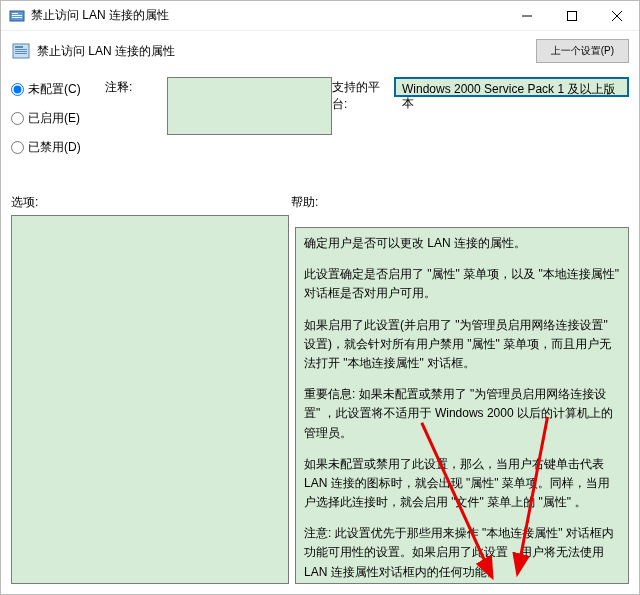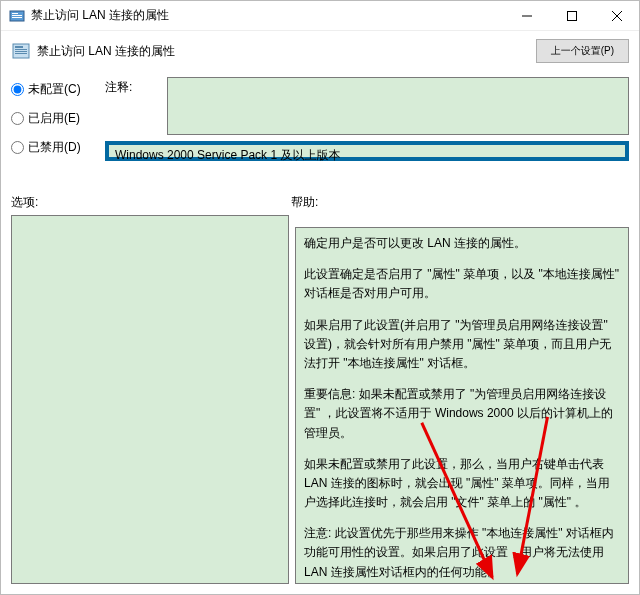--- a/index.html
+++ b/index.html
@@ -13,25 +13,25 @@
   .content { flex: 1; padding: 8px 10px 10px 10px; display: flex; flex-direction: column; overflow: hidden; }
   .header-row { display: flex; align-items: center; margin-bottom: 8px; }
   .header-icon { width: 20px; height: 20px; margin-right: 6px; display:flex; align-items:center; justify-content:center; }
   .header-title { flex: 1; font-size: 12px; }
   .nav-btns { display: flex; gap: 6px; }
   .btn { border: 1px solid #adadad; background: #e1e1e1; padding: 4px 14px; font-size: 10px; font-family: inherit; cursor: pointer; }
   .config-row { display: flex; margin-top: 6px; }
   .radios { width: 94px; padding-top: 4px; }
   .radio-item { display: flex; align-items: center; margin-bottom: 12px; cursor: pointer; }
   .radio-item input { margin-right: 4px; }
-  .right-col { flex: 1; display: flex; flex-direction: column; }
+  .right-col { flex: 1; display: flex; flex-direction: row; }
   .field-row { display: flex; align-items: flex-start; margin-bottom: 6px; }
   .field-label { width: 62px; padding-top: 2px; }
   .comment-box { flex: 1; height: 58px; border: 1px solid #7a7a7a; background: #d7ecd7; resize: none; font-family: inherit; font-size: 12px; padding: 2px 4px; }
-  .platform-box { flex: 1; border: 4px solid #0369a1; background: #d7ecd7; padding: 3px 6px; font-size: 12px; height: 20px; line-height: 14px; }
+  .platform-box { flex: 1; border: 2px solid #0369a1; background: #d7ecd7; padding: 3px 6px; font-size: 12px; height: 20px; line-height: 14px; }
   .labels-row { display: flex; margin-top: 26px; margin-bottom: 4px; }
   .labels-row .opt-label { width: 280px; }
   .panels-row { flex: 1; display: flex; gap: 6px; min-height: 0; }
   .panel { border: 1px solid #7a7a7a; background: #d7ecd7; overflow-y: auto; padding: 6px 8px; font-size: 12px; line-height: 1.6; }
   .panel.options { width: 278px; }
   .panel.help { flex: 1; position: relative; margin-top: 12px; }
   .help p { margin-bottom: 12px; }
   .footer { display: flex; justify-content: flex-end; gap: 6px; padding: 8px 10px; }
   .footer .btn { width: 78px; text-align: center; }
   .btn.default { border-color: #0078d7; box-shadow: 0 0 0 1px #0078d7 inset; }
@@ -104,20 +104,21 @@
           <input type="radio" name="state" style="">
           <span>已禁用(D)</span>
         </label>
       </div>
       <div class="right-col">
         <div class="field-row">
           <span class="field-label">注释:</span>
           <textarea class="comment-box" style=""></textarea>
         </div>
         <div class="field-row">
+          <span class="field-label">支持的平台:</span>
           <div class="platform-box">Windows 2000 Service Pack 1 及以上版本</div>
         </div>
       </div>
     </div>
 
     <div class="labels-row">
       <span class="opt-label">选项:</span>
       <span>帮助:</span>
     </div>
 

